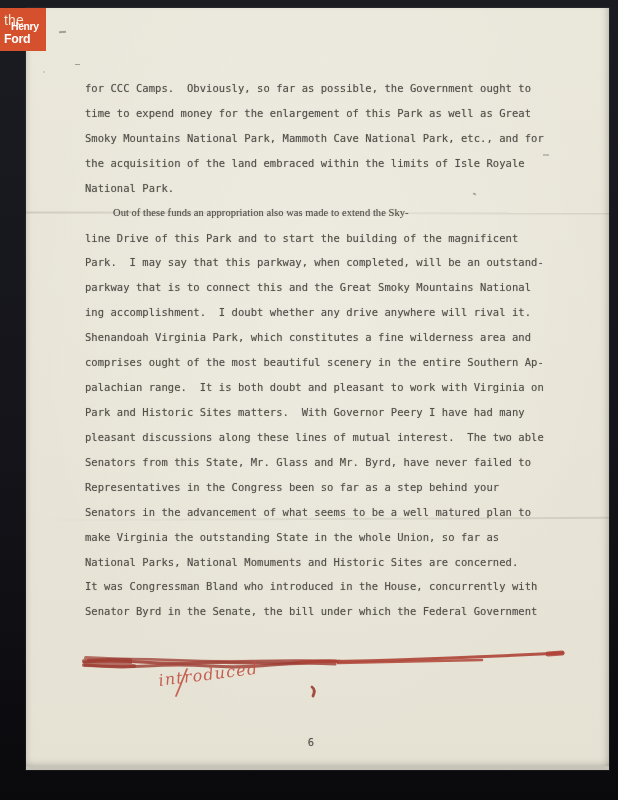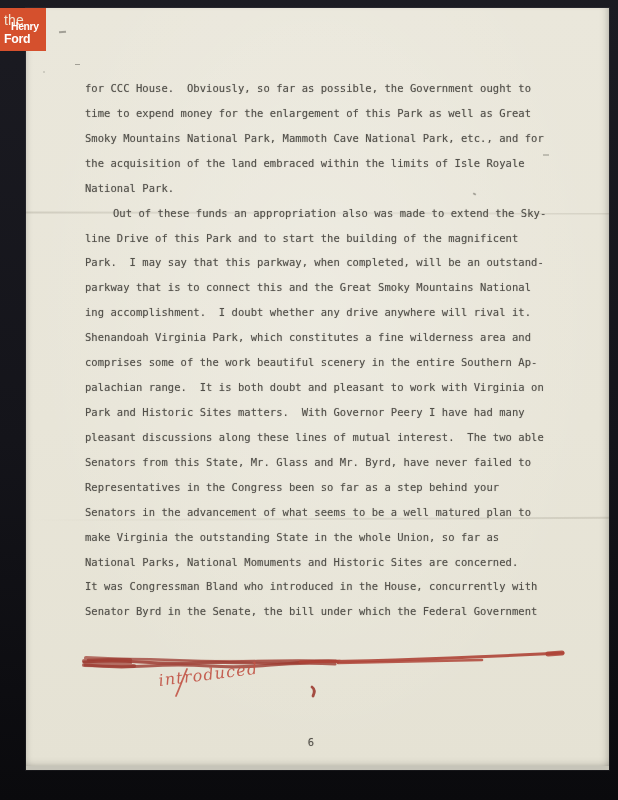--- a/index.html
+++ b/index.html
@@ -30,21 +30,21 @@
   .logo .the{position:absolute;left:4px;top:4px;font-size:14px;color:#f0e6d4;letter-spacing:.2px;}
   .logo .henry{position:absolute;left:11px;top:12px;font-size:11px;font-weight:bold;letter-spacing:-.4px;transform:scaleX(.95);transform-origin:left;}
   .logo .ford{position:absolute;left:4px;top:23px;font-size:13px;font-weight:bold;letter-spacing:-.3px;transform:scaleX(.95);transform-origin:left;}
   .typed{
     position:absolute;left:85px;top:76px;width:460px;
     font-family:"DejaVu Sans Mono","Liberation Mono",monospace;
     font-size:10.5px;color:#52504a;letter-spacing:.05px;
     text-shadow:0 0 1px rgba(82,80,74,.45);
   }
   .tline{height:24.93px;line-height:24.93px;white-space:pre;}
-  .tline.indent{padding-left:28px;}
+  .tline.indent{padding-left:28px;font-family:Liberation Serif, serif;}
   .page-number{
     position:absolute;left:85px;top:736px;width:452px;text-align:center;
     font-family:"DejaVu Sans Mono","Liberation Mono",monospace;
     font-size:10.5px;color:#55534c;text-shadow:0 0 1px rgba(82,80,74,.4);
   }
   .ink-overlay{position:absolute;left:0;top:0;width:618px;height:800px;pointer-events:none;z-index:6;}
   .handwriting{
     position:absolute;left:158px;top:663px;width:130px;z-index:7;
     font-family:"DejaVu Serif","Liberation Serif",serif;font-style:italic;
     font-size:16px;letter-spacing:1.2px;color:#c25547;
@@ -73,32 +73,32 @@
 <div class="speck speck-5"></div>
 <div class="speck speck-6"></div>
 
 <div class="logo">
   <span class="the">the</span>
   <span class="henry">Henry</span>
   <span class="ford">Ford</span>
 </div>
 
 <div class="typed">
-    <div class="tline">for CCC House.  Obviously, so far as possible, the Government ought to</div>
+    <div class="tline">for CCC Camps.  Obviously, so far as possible, the Government ought to</div>
     <div class="tline">time to expend money for the enlargement of this Park as well as Great</div>
     <div class="tline">Smoky Mountains National Park, Mammoth Cave National Park, etc., and for</div>
     <div class="tline">the acquisition of the land embraced within the limits of Isle Royale</div>
     <div class="tline">National Park.</div>
     <div class="tline indent">Out of these funds an appropriation also was made to extend the Sky-</div>
     <div class="tline">line Drive of this Park and to start the building of the magnificent</div>
     <div class="tline">Park.  I may say that this parkway, when completed, will be an outstand-</div>
     <div class="tline">parkway that is to connect this and the Great Smoky Mountains National</div>
     <div class="tline">ing accomplishment.  I doubt whether any drive anywhere will rival it.</div>
     <div class="tline">Shenandoah Virginia Park, which constitutes a fine wilderness area and</div>
-    <div class="tline">comprises some of the work beautiful scenery in the entire Southern Ap-</div>
+    <div class="tline">comprises ought of the most beautiful scenery in the entire Southern Ap-</div>
     <div class="tline">palachian range.  It is both doubt and pleasant to work with Virginia on</div>
     <div class="tline">Park and Historic Sites matters.  With Governor Peery I have had many</div>
     <div class="tline">pleasant discussions along these lines of mutual interest.  The two able</div>
     <div class="tline">Senators from this State, Mr. Glass and Mr. Byrd, have never failed to</div>
     <div class="tline">Representatives in the Congress been so far as a step behind your</div>
     <div class="tline">Senators in the advancement of what seems to be a well matured plan to</div>
     <div class="tline">make Virginia the outstanding State in the whole Union, so far as</div>
     <div class="tline">National Parks, National Momuments and Historic Sites are concerned.</div>
     <div class="tline">It was Congressman Bland who introduced in the House, concurrently with</div>
     <div class="tline">Senator Byrd in the Senate, the bill under which the Federal Government</div>

